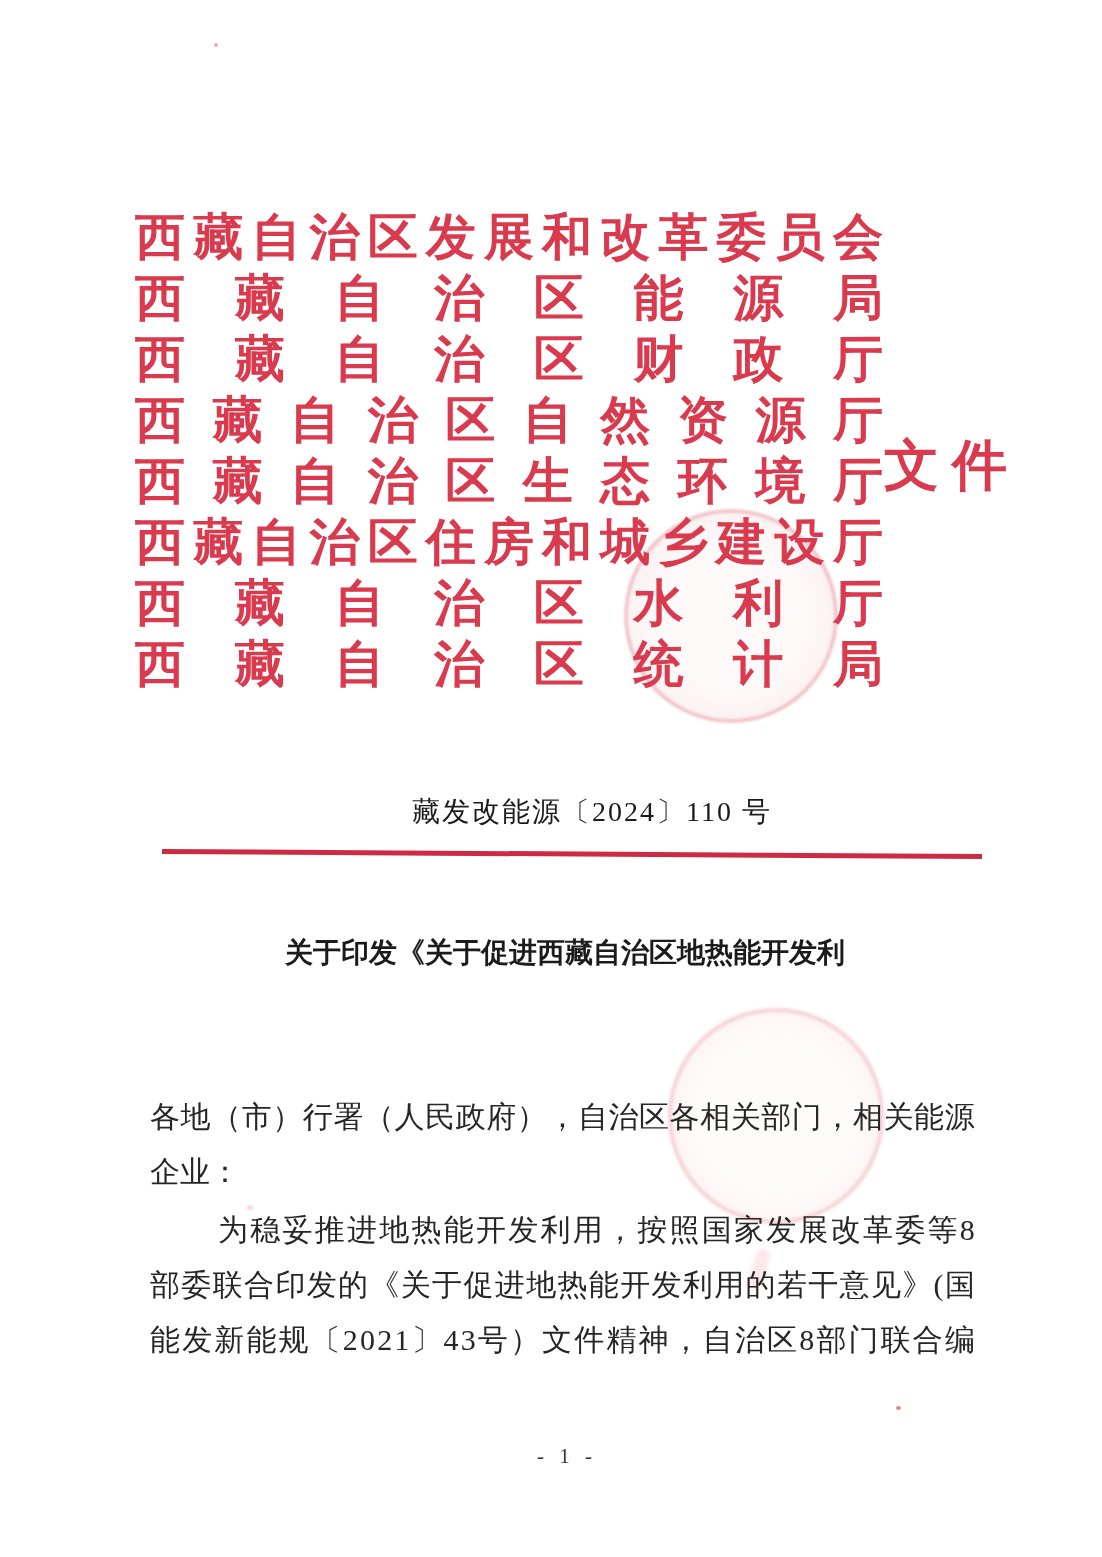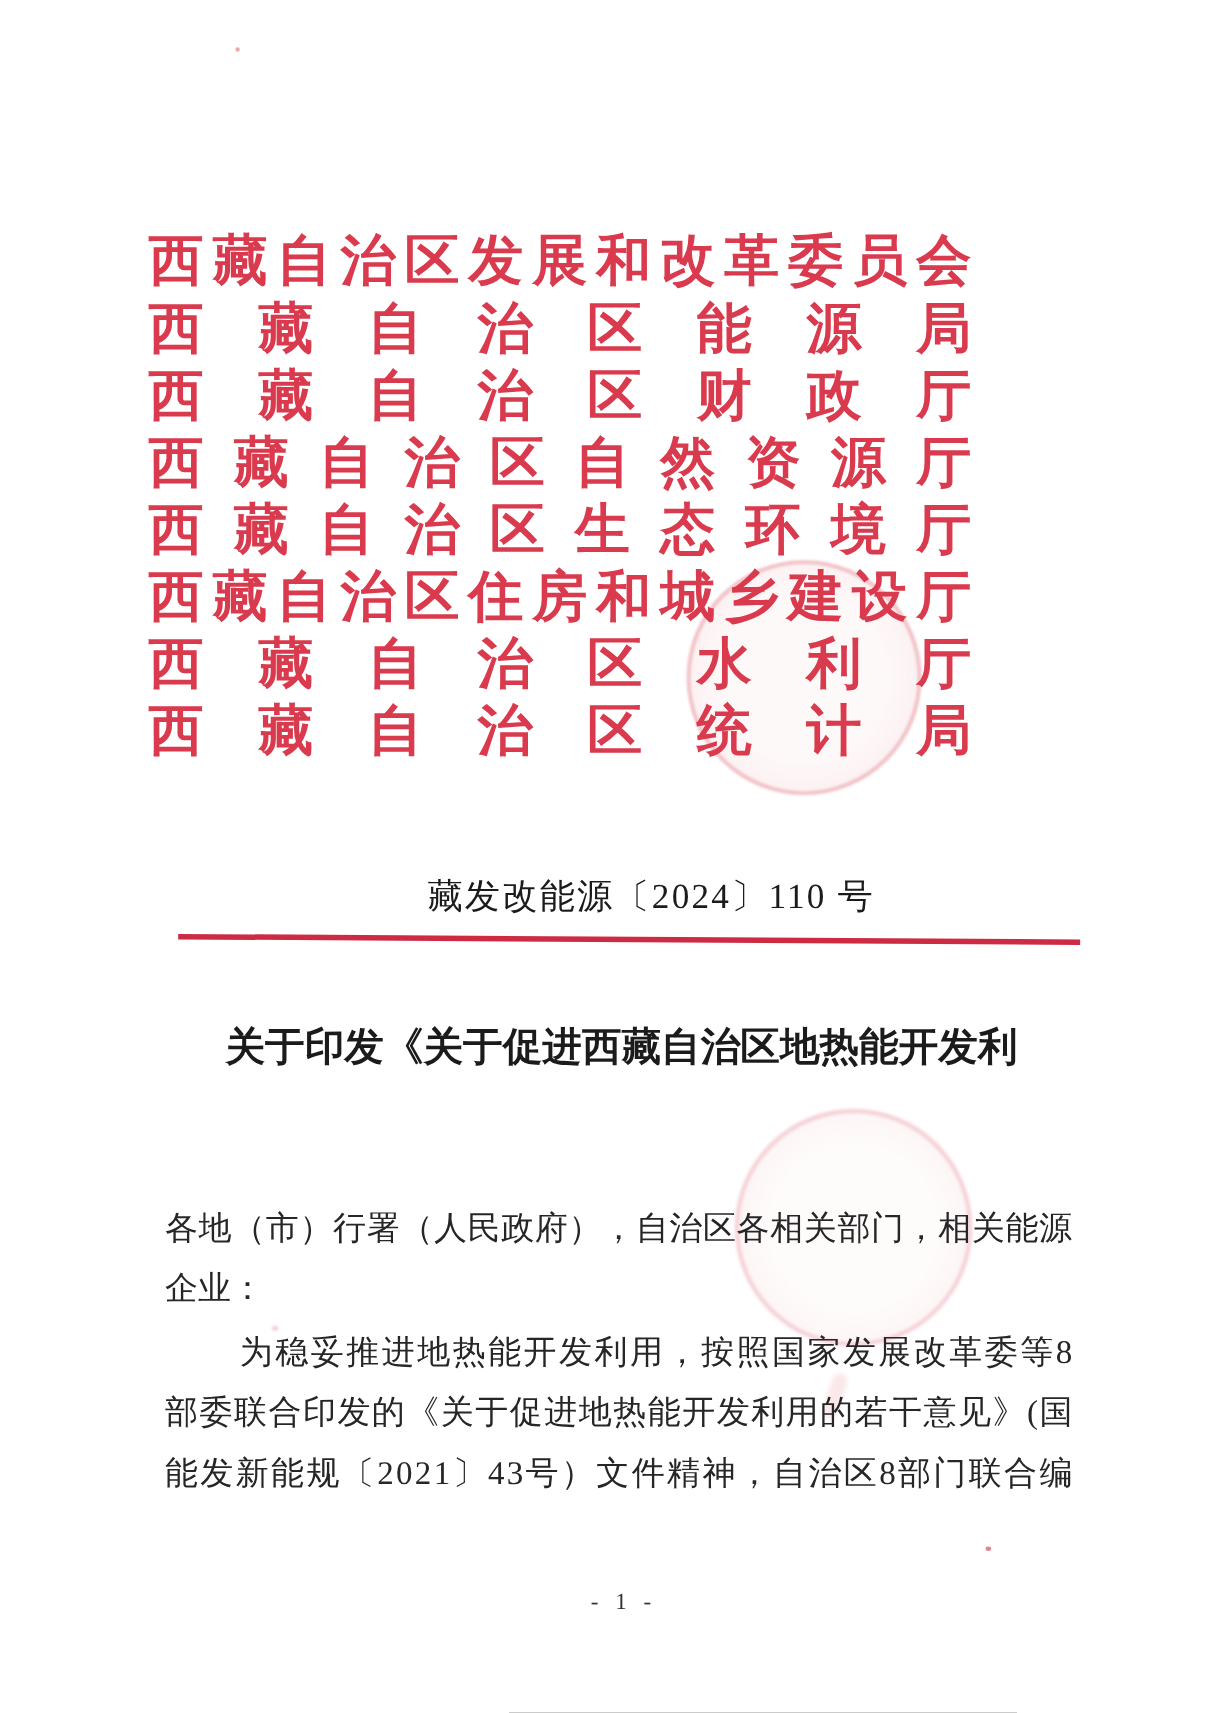--- a/index.html
+++ b/index.html
@@ -16,33 +16,33 @@
     color:var(--header_red,#d93a4d); line-height:1;
   }
   .agency-line span { flex:none; }
   .doc-label {
     position:absolute; left:884px; top:438px; z-index:2;
     font-size:55px; font-weight:bold; letter-spacing:13px;
     color:var(--header_red,#d93a4d); line-height:1; white-space:nowrap;
   }
   .doc-number {
     position:absolute; left:162px; top:793px; width:820px; height:36px; z-index:2;
-    text-align:center; font-size:32px; color:var(--ink,#1b1b1b);
+    text-align:center; font-size:28px; color:var(--ink,#1b1b1b);
     transform:translateX(20px); letter-spacing:2px; white-space:nowrap;
   }
   .red-line {
     position:absolute; left:162px; top:849px; width:820px; height:5px; z-index:2;
     background:var(--line_red,#cd2b44);
     transform:rotate(0.35deg); transform-origin:left center;
   }
   
   .doc-title {
     position:absolute; left:141px; top:926px; width:848px; z-index:2;
     text-align:center; color:var(--ink,#1b1b1b);
-    font-size:36px; font-weight:bold; line-height:53px; white-space:nowrap;
+    font-size:28px; font-weight:bold; line-height:53px; white-space:nowrap;
   }
   
   .body-line {
     position:absolute; left:150px; width:825px; height:40px; z-index:2;
     font-size:30px; color:var(--body_ink,#262626); line-height:40px; white-space:nowrap;
   }
   .char-just { display:flex; justify-content:space-between; align-items:center; }
   .char-just span { flex:none; }
   .indent-line { left:218px; width:757px; }
   .bl-1 { top:1097px; }
@@ -182,20 +182,21 @@
         <span>藏</span>
         <span>自</span>
         <span>治</span>
         <span>区</span>
         <span>统</span>
         <span>计</span>
         <span>局</span>
       </div>
   </div>
 
+  <div class="doc-label">文件</div>
 
   <div class="doc-number">藏发改能源〔2024〕110 号</div>
 
   <div class="red-line"></div>
 
   <div class="doc-title">
     <div>关于印发《关于促进西藏自治区地热能开发利</div>
   </div>
 
   <div class="body-line char-just bl-1">

